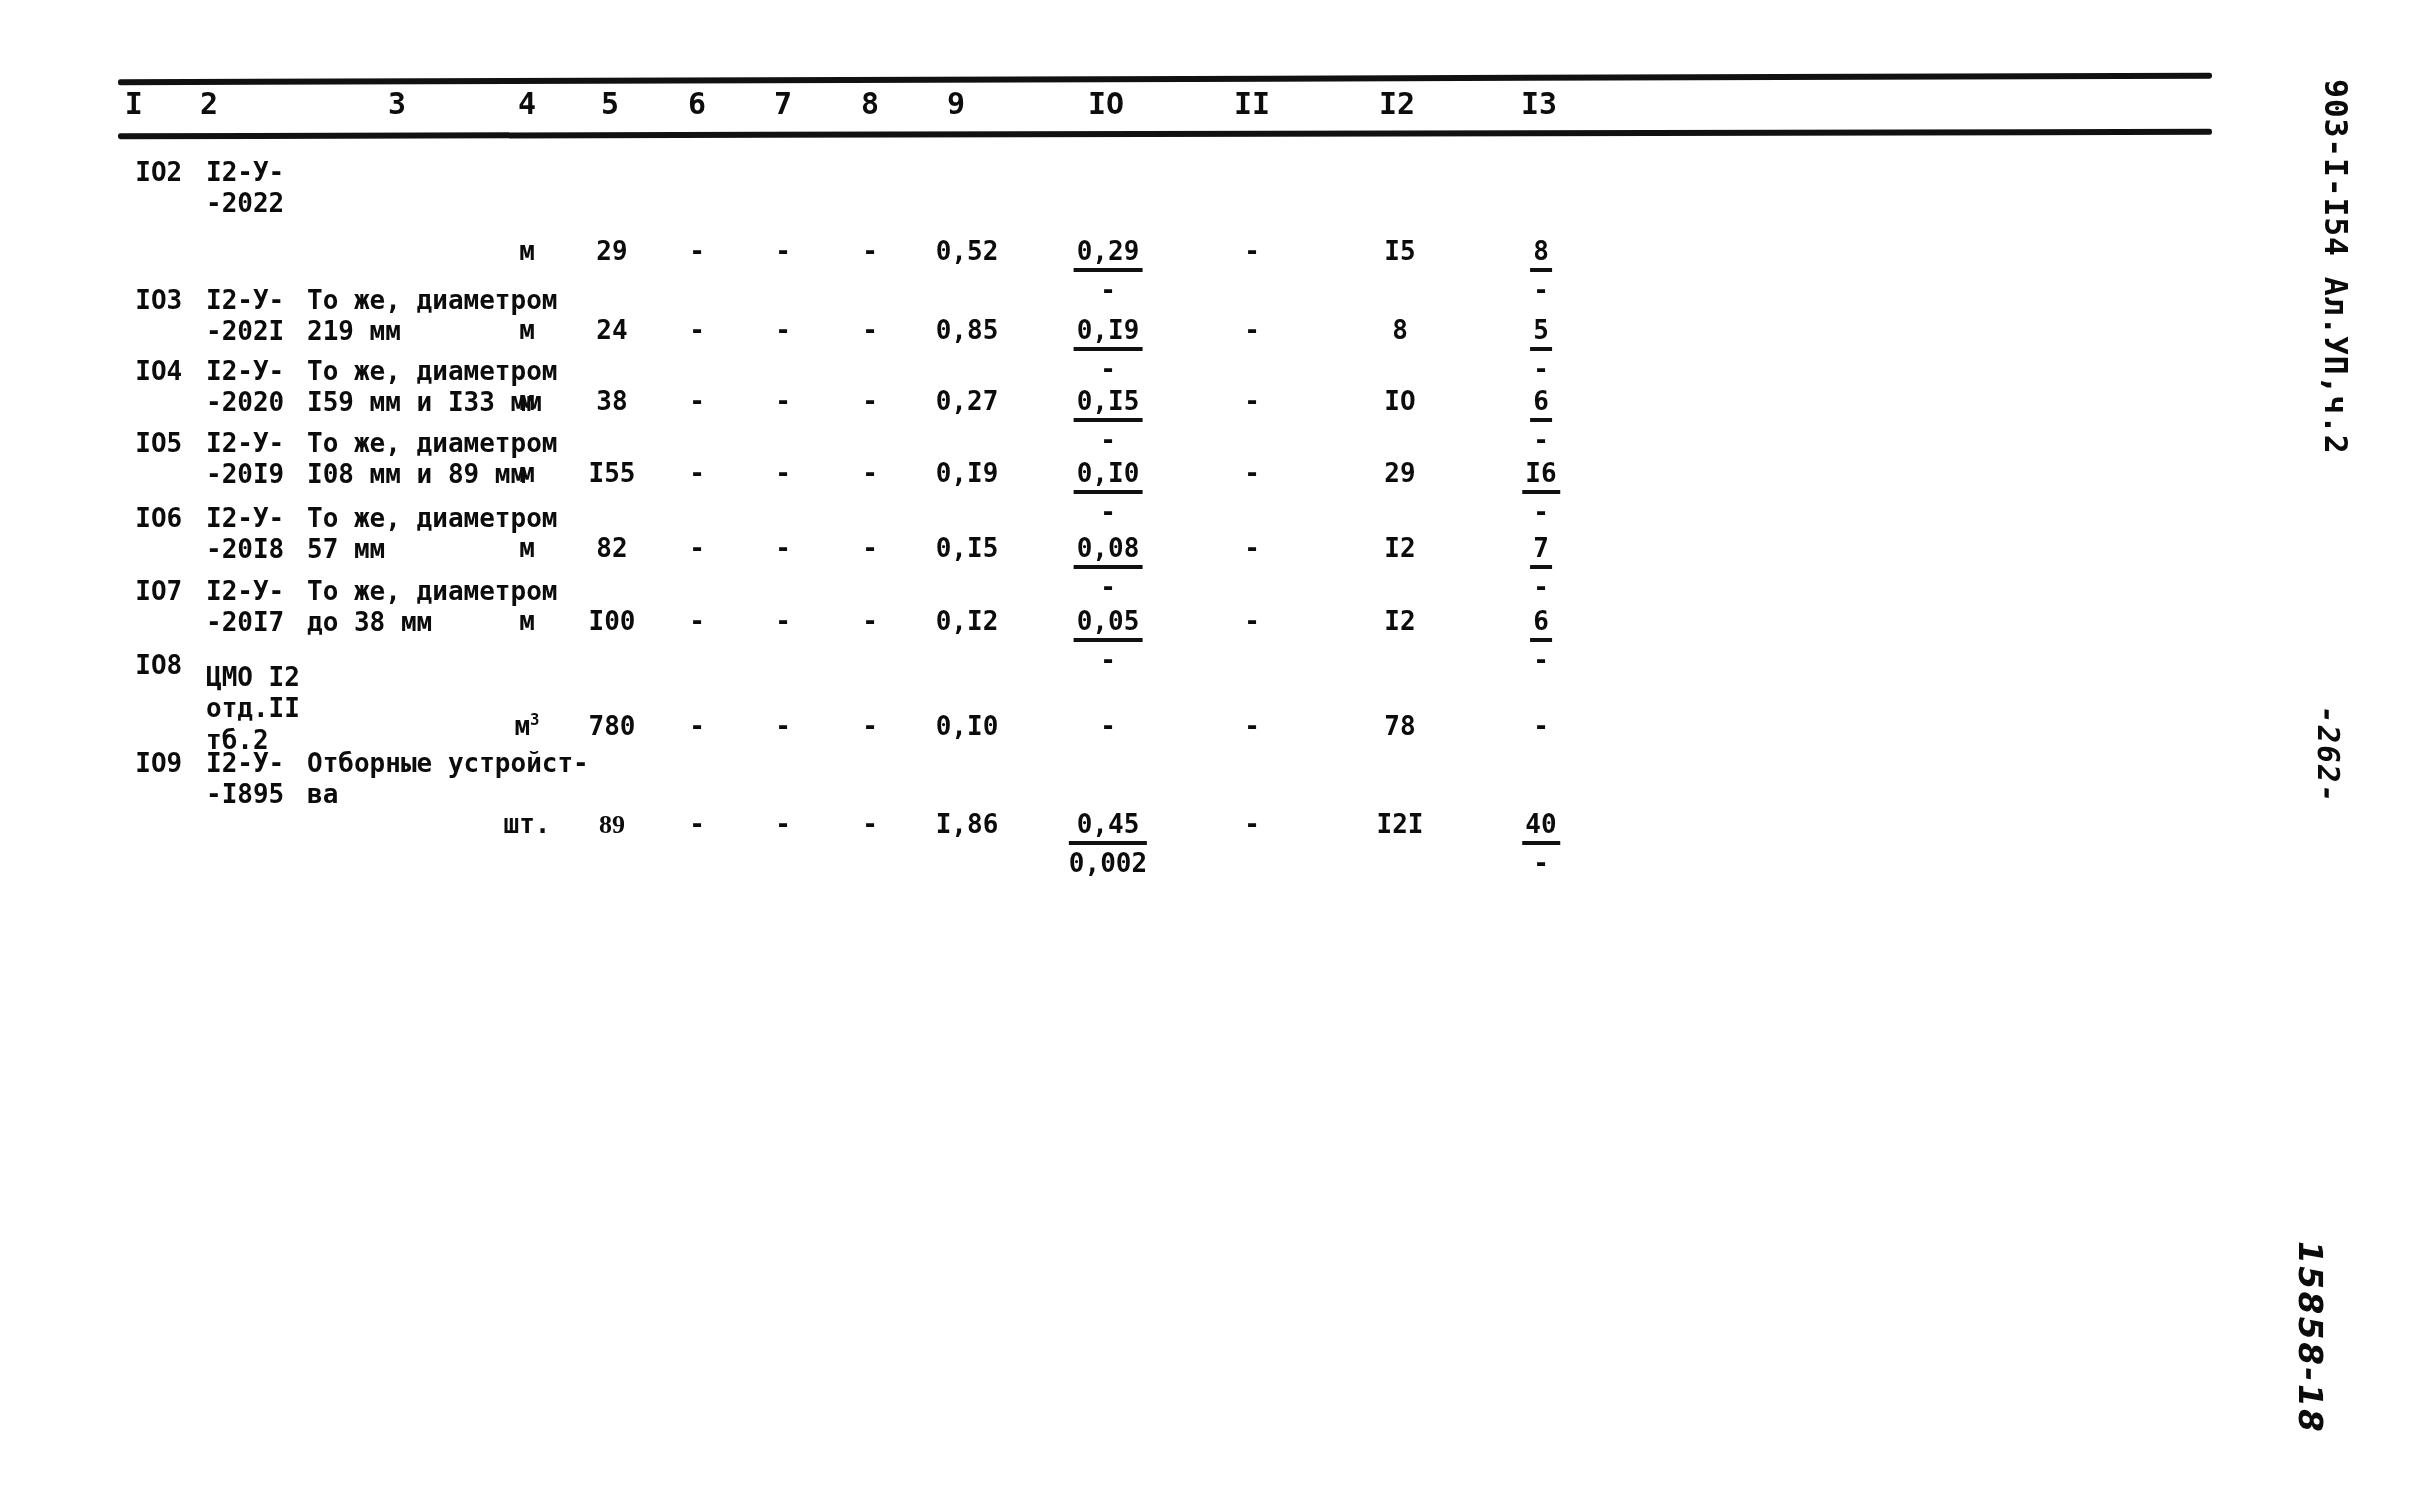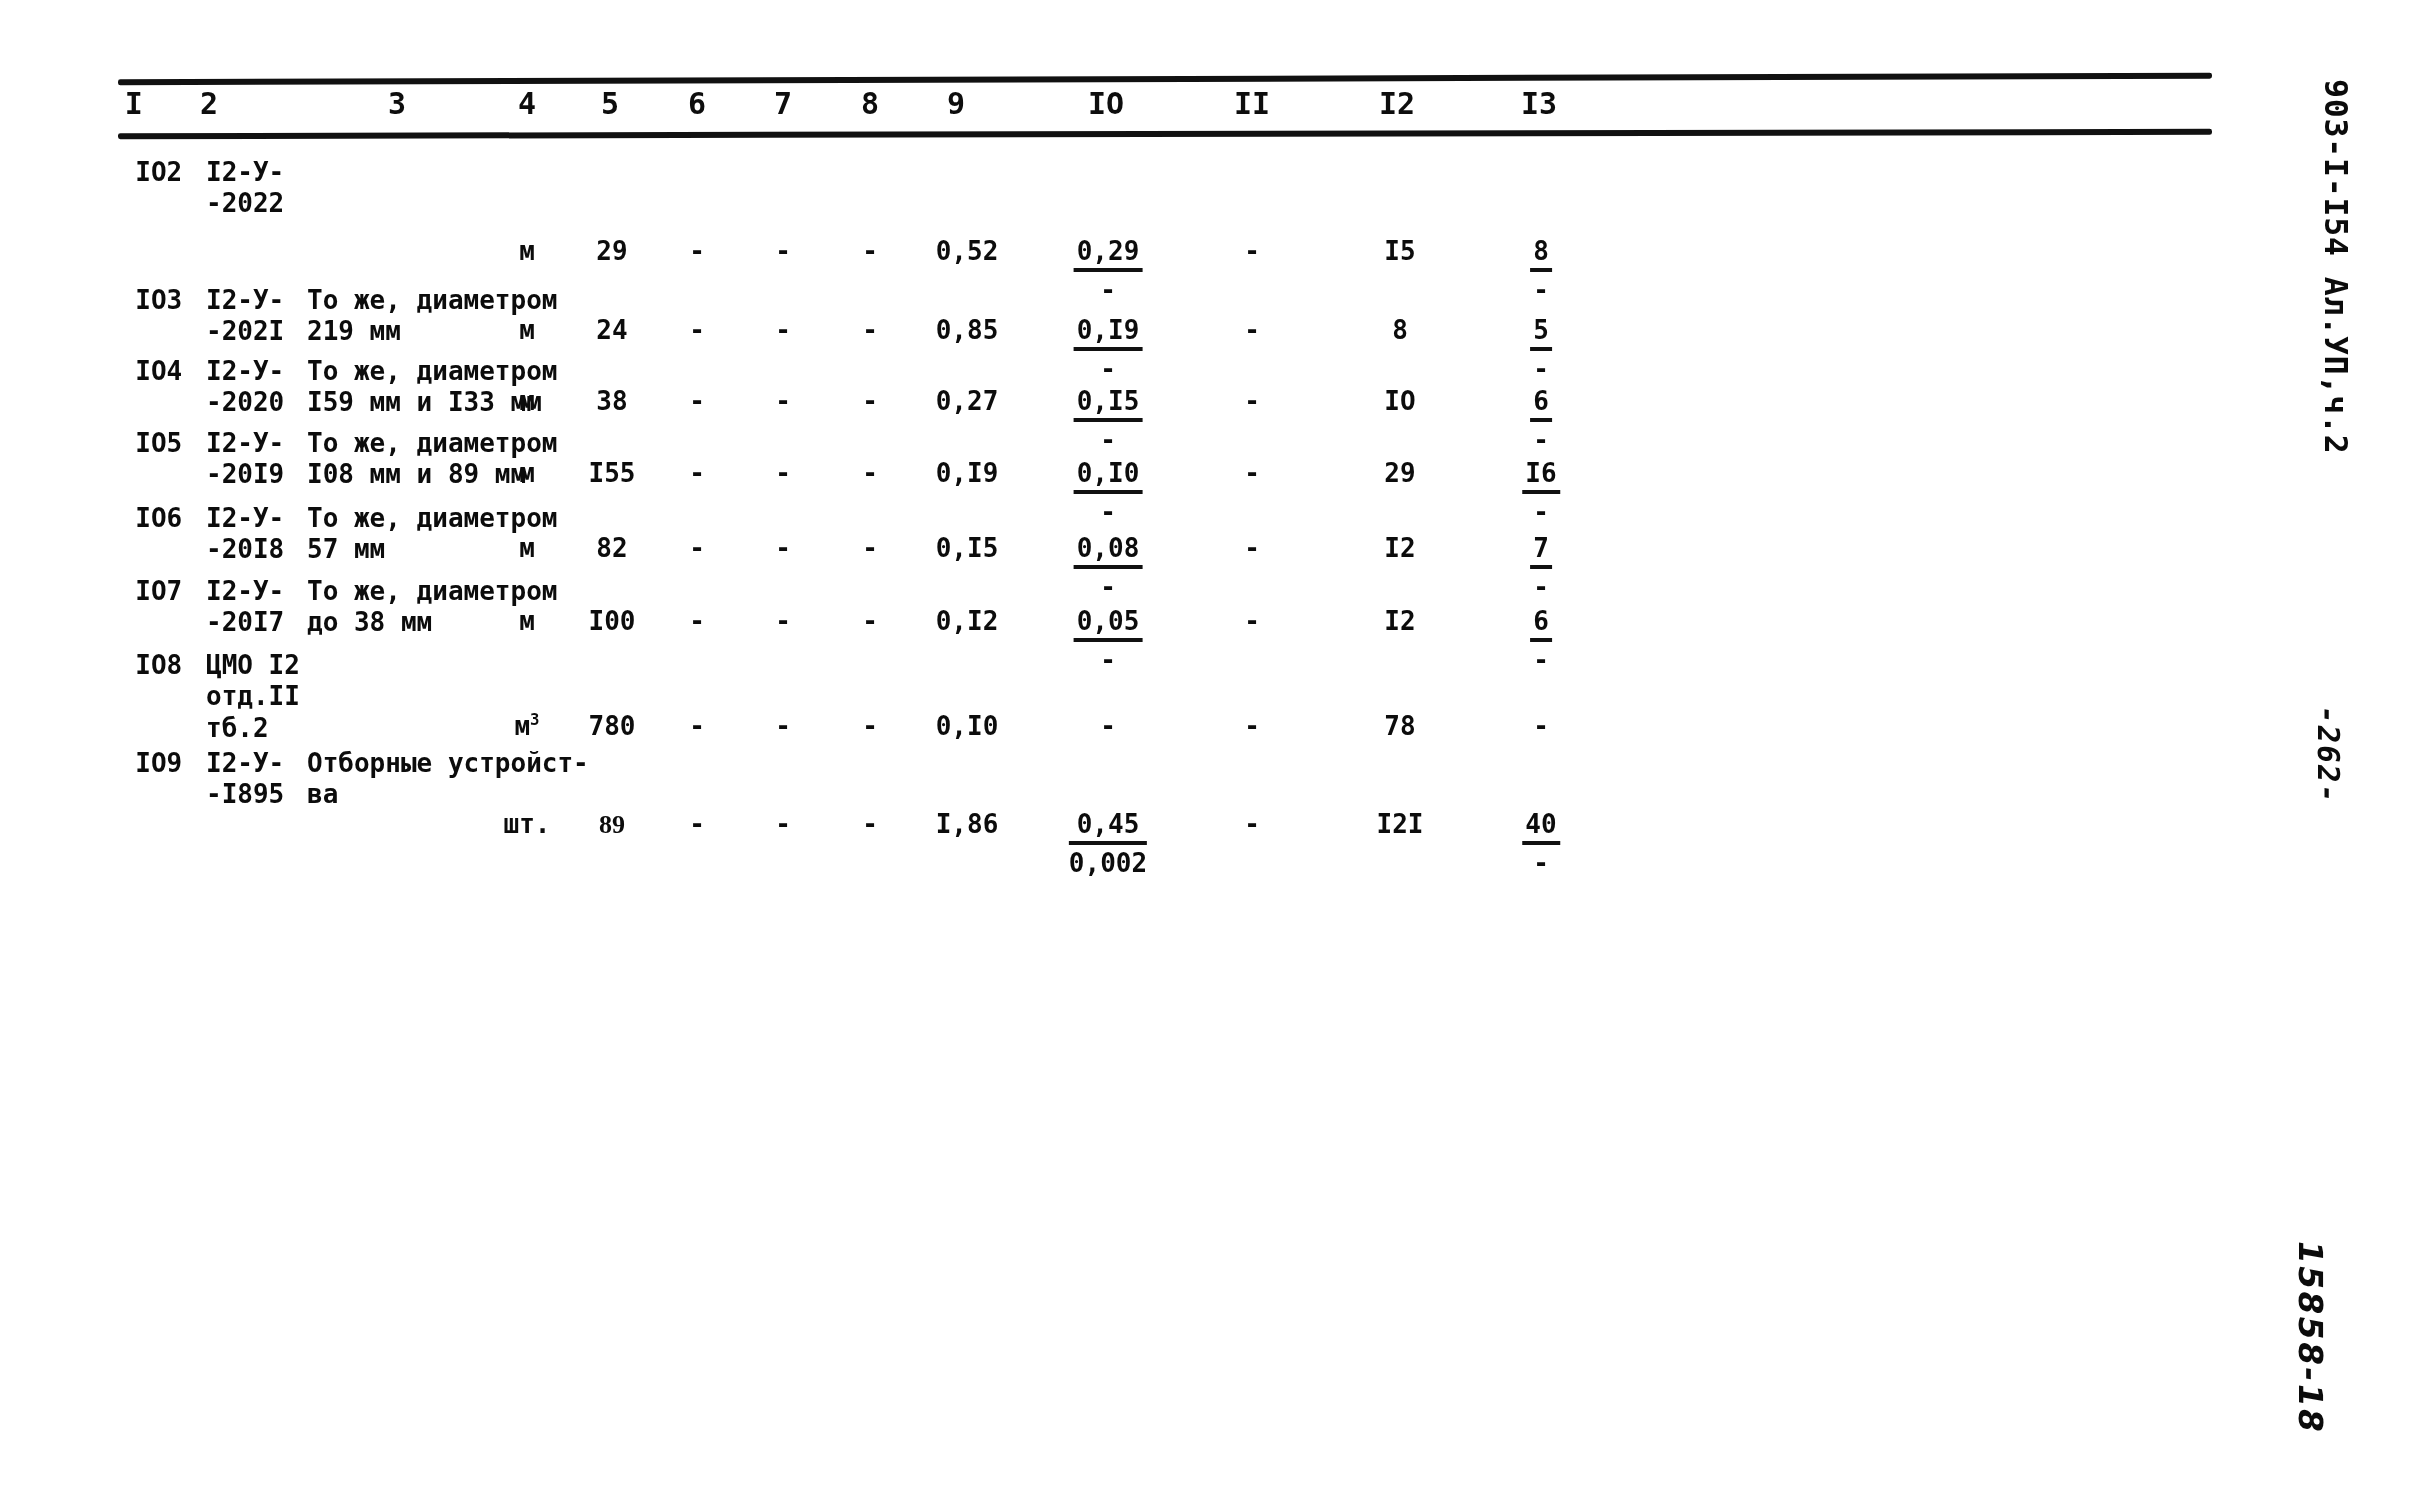--- a/index.html
+++ b/index.html
@@ -304,21 +304,21 @@
             <span class="num">0,05</span>
             <span class="den">-</span>
           </div>
           <div class="frac" style="left: 1423px; top: 30px;">
             <span class="num">6</span>
             <span class="den">-</span>
           </div>
         </div>
         <div class="row" style="height: 98px;">
           <div class="cell c-left" style="left: 17.3px;;top:0px;">IO8</div>
-          <div class="cell c-left" style="left: 88px; top: 0px; white-space: pre;">ЦМО I2
+          <div class="cell c-left" style="left: 88px; top: 12px; white-space: pre;">ЦМО I2
 отд.II
 тб.2</div>
           <div class="cell c-center" style="left: 409px;;top:61px;">м<span class="unit-sup">3</span></div>
           <div class="cell c-center" style="left: 494px;;top:61px;">780</div>
           <div class="cell c-center" style="left: 579px;;top:61px;">-</div>
           <div class="cell c-center" style="left: 665px;;top:61px;">-</div>
           <div class="cell c-center" style="left: 752px;;top:61px;">-</div>
           <div class="cell c-center" style="left: 849px;;top:61px;">0,I0</div>
           <div class="cell c-center" style="left: 1134px;;top:61px;">-</div>
           <div class="cell c-center" style="left: 1282px;;top:61px;">78</div>

